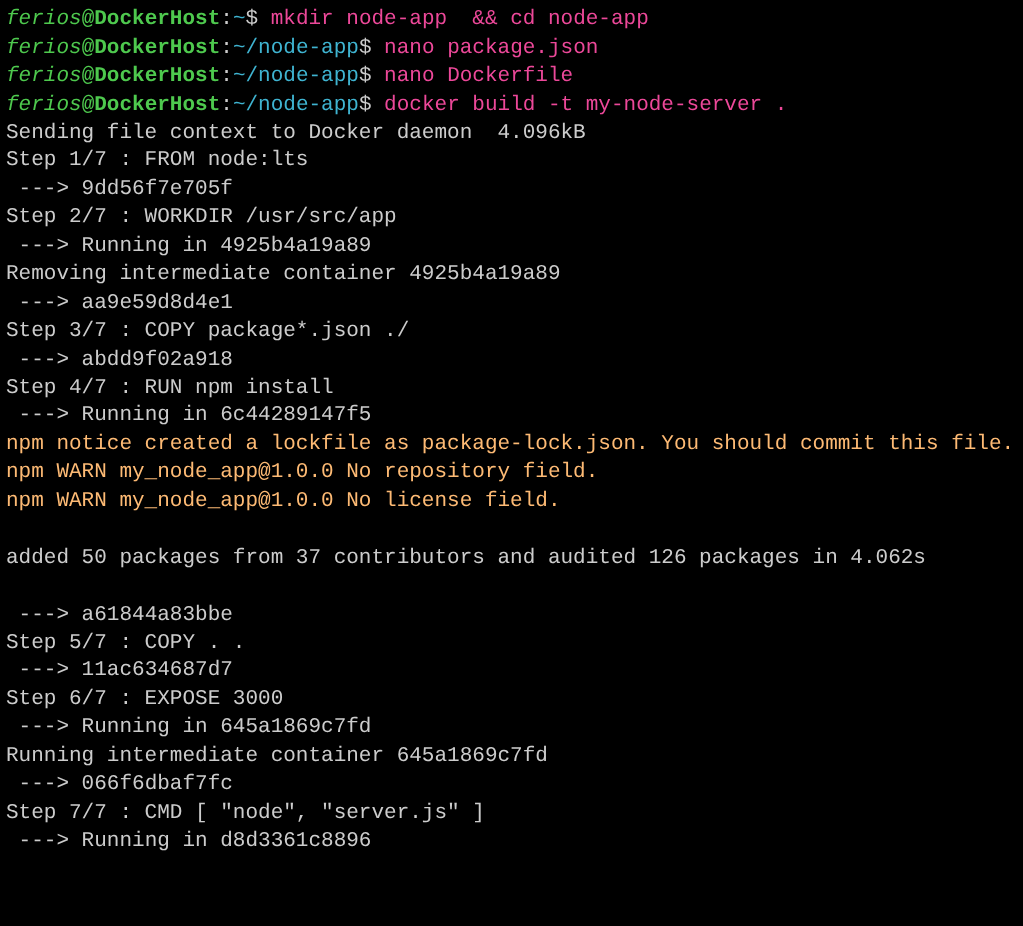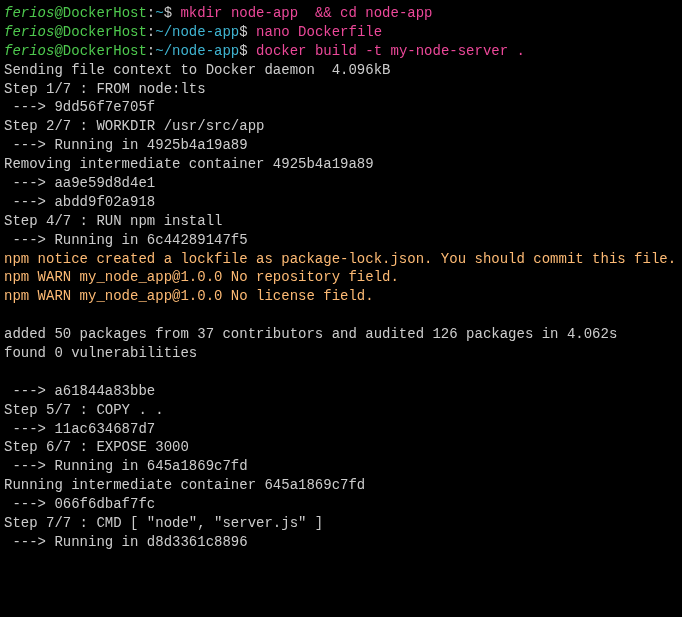--- a/index.html
+++ b/index.html
@@ -12,51 +12,52 @@
       color: #ccc;
       width: 682px;
       box-sizing: border-box;
     }
     .line {
       white-space: pre-wrap;
       word-break: break-all;
     }
     .user { color: #4ec94e; font-style: italic; }
     .at { color: #4ec94e; }
-    .host { color: #4ec94e; }
+    .host { color: #4ec94e; font-weight: bold; }
     .colon { color: #ccc; }
     .path { color: #3fb4d1; }
     .dollar { color: #ccc; }
     .cmd { color: #ec4899; }
     .out { color: #ccc; }
     .npm { color: #fdba74; }
   </style>
 </head>
 <body>
 
 <div id="term">
     <div class="line"><span class="user">ferios</span><span class="at">@</span><span class="host">DockerHost</span><span class="colon">:</span><span class="path">~</span><span class="dollar">$ </span><span class="cmd">mkdir node-app  &amp;&amp; cd node-app</span></div>
+    <div class="line"><span class="user">ferios</span><span class="at">@</span><span class="host">DockerHost</span><span class="colon">:</span><span class="path">~/node-app</span><span class="dollar">$ </span><span class="cmd">nano package.json</span></div>
     <div class="line"><span class="user">ferios</span><span class="at">@</span><span class="host">DockerHost</span><span class="colon">:</span><span class="path">~/node-app</span><span class="dollar">$ </span><span class="cmd">nano Dockerfile</span></div>
     <div class="line"><span class="user">ferios</span><span class="at">@</span><span class="host">DockerHost</span><span class="colon">:</span><span class="path">~/node-app</span><span class="dollar">$ </span><span class="cmd">docker build -t my-node-server .</span></div>
     <div class="line out">Sending file context to Docker daemon  4.096kB</div>
     <div class="line out">Step 1/7 : FROM node:lts</div>
     <div class="line out"> ---&gt; 9dd56f7e705f</div>
     <div class="line out">Step 2/7 : WORKDIR /usr/src/app</div>
     <div class="line out"> ---&gt; Running in 4925b4a19a89</div>
     <div class="line out">Removing intermediate container 4925b4a19a89</div>
     <div class="line out"> ---&gt; aa9e59d8d4e1</div>
+    <div class="line out">Step 3/7 : COPY package*.json ./</div>
     <div class="line out"> ---&gt; abdd9f02a918</div>
     <div class="line out">Step 4/7 : RUN npm install</div>
     <div class="line out"> ---&gt; Running in 6c44289147f5</div>
     <div class="line npm">npm notice created a lockfile as package-lock.json. You should commit this file.</div>
     <div class="line npm">npm WARN my_node_app@1.0.0 No repository field.</div>
     <div class="line npm">npm WARN my_node_app@1.0.0 No license field.</div>
     <div class="line out">&nbsp;</div>
     <div class="line out">added 50 packages from 37 contributors and audited 126 packages in 4.062s</div>
-    <div class="line out">found 0 vulnerabilities</div>
     <div class="line out">&nbsp;</div>
     <div class="line out"> ---&gt; a61844a83bbe</div>
     <div class="line out">Step 5/7 : COPY . .</div>
     <div class="line out"> ---&gt; 11ac634687d7</div>
     <div class="line out">Step 6/7 : EXPOSE 3000</div>
     <div class="line out"> ---&gt; Running in 645a1869c7fd</div>
     <div class="line out">Running intermediate container 645a1869c7fd</div>
     <div class="line out"> ---&gt; 066f6dbaf7fc</div>
     <div class="line out">Step 7/7 : CMD [ "node", "server.js" ]</div>
     <div class="line out"> ---&gt; Running in d8d3361c8896</div>

